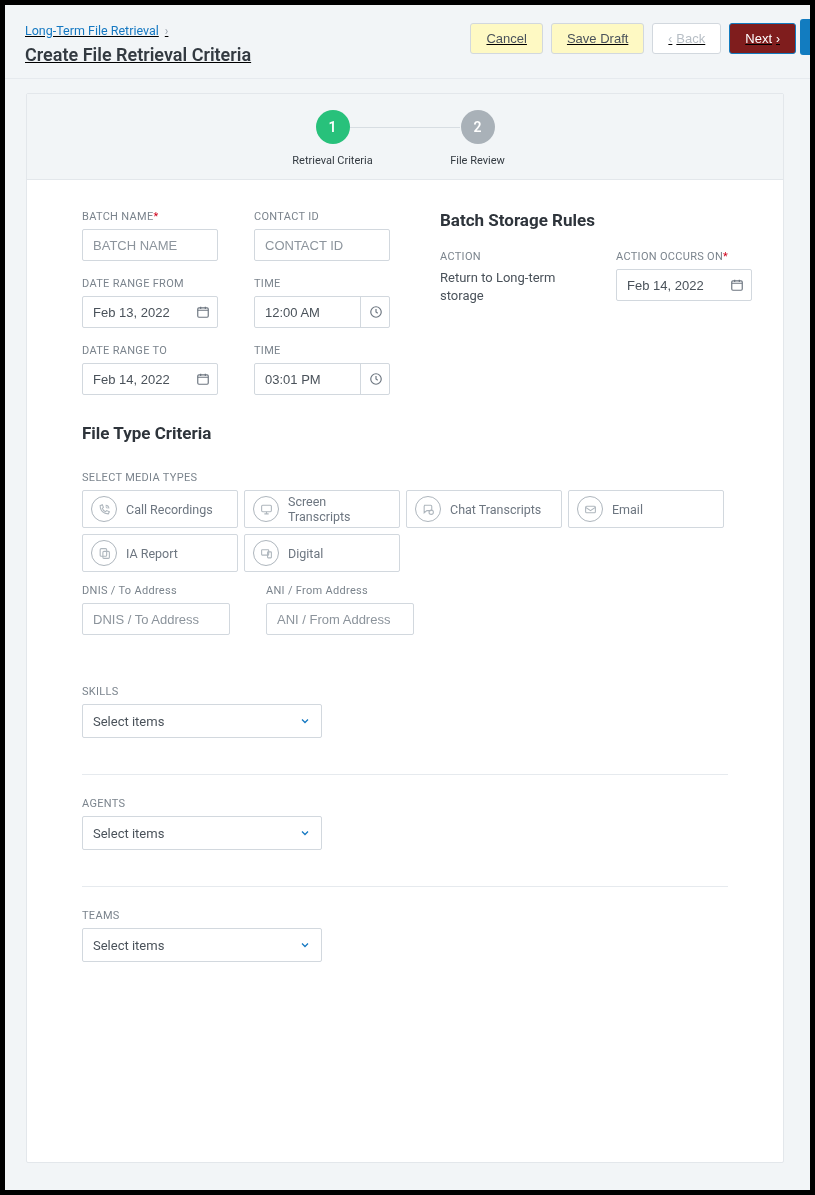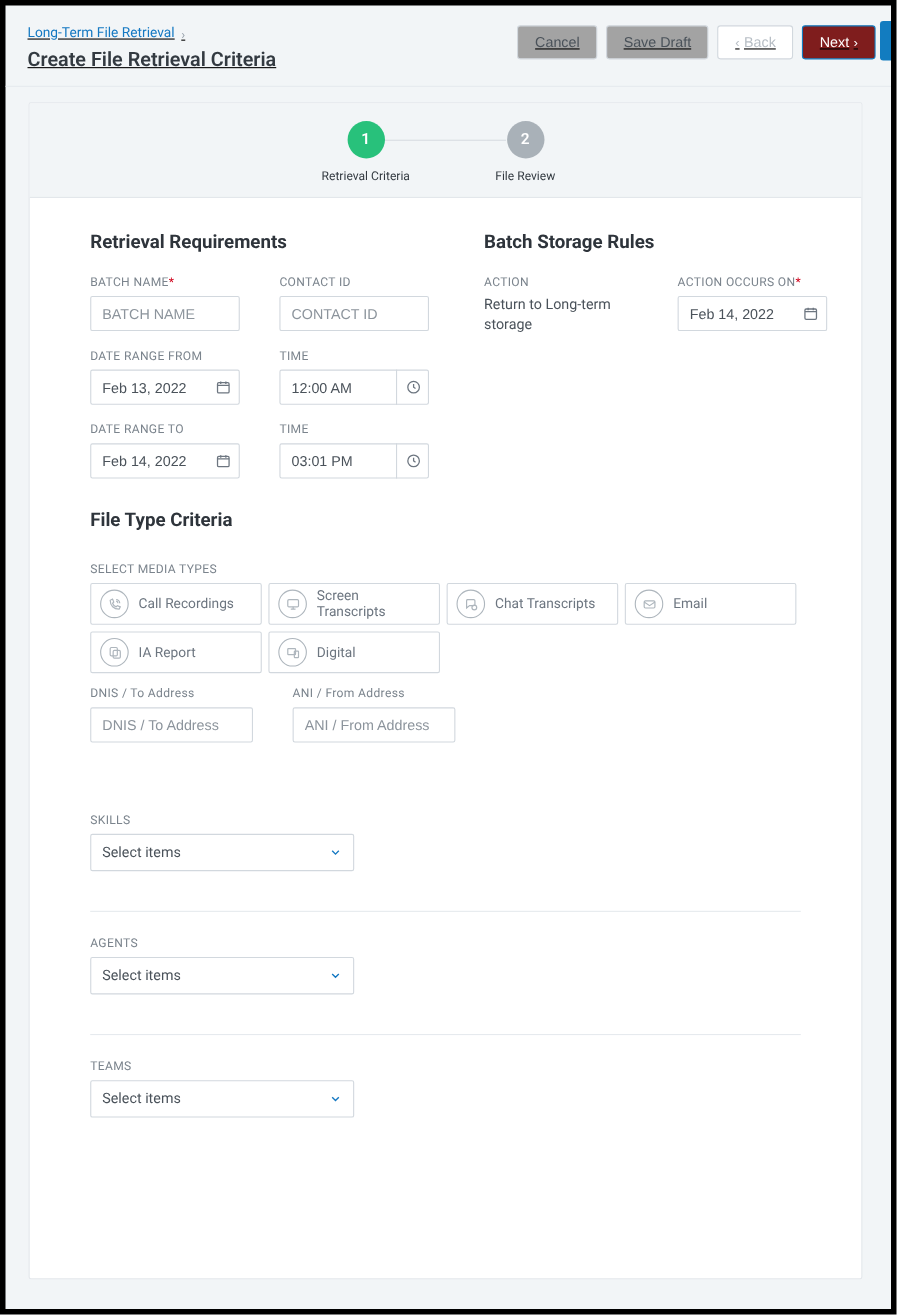--- a/index.html
+++ b/index.html
@@ -30,21 +30,21 @@
     gap: 6px;
     font-size: 12.5px;
     margin-bottom: 6px;
   }
   .breadcrumb a { color: #1478c2; text-decoration: none; }
   .breadcrumb .chev { color: #9aa3ad; font-size: 12px; }
   .page-title { font-size: 18px; font-weight: 600; color: #333a41; }
   .header-actions { display: flex; gap: 8px; align-items: center; }
   .btn {
     border: 1px solid #d2d8de;
-    background: #a3a3a3;
+    background: #fef9c3;
     color: #4a525a;
     font-size: 13px;
     padding: 7px 15px;
     border-radius: 3px;
     cursor: pointer;
     display: flex;
     align-items: center;
     gap: 4px;
   }
   .btn.disabled { color: #b7bec5; cursor: default; background:#fff; }
@@ -243,21 +243,20 @@
       </div>
       <div class="step">
         <div class="step-circle inactive">2</div>
         <div class="step-label">File Review</div>
       </div>
     </div>
 
     <div class="content">
       <div class="two-col">
         <div class="col">
-          <h2>Retrieval Requirements</h2>
 
           <div class="field-row">
             <div class="field">
               <label><span>BATCH NAME</span><span class="req">*</span></label>
               <input class="input" placeholder="BATCH NAME" style="">
             </div>
             <div class="field">
               <label>CONTACT ID</label>
               <input class="input" placeholder="CONTACT ID" style="">
             </div>
@@ -407,21 +406,21 @@
             <label style="text-transform:none">DNIS / To Address</label>
             <input class="input" style="width: 148px;" placeholder="DNIS / To Address">
           </div>
           <div class="field">
             <label style="text-transform:none">ANI / From Address</label>
             <input class="input" style="width: 148px;" placeholder="ANI / From Address">
           </div>
         </div>
       </div>
 
-      <div class="section-block" style="margin-top:64px">
+      <div class="section-block" style="margin-top:50px">
         <label>SKILLS</label>
         <div class="select">
           <span>Select items</span>
           <span style="color:#1478c2">
             <svg width="12" height="12" viewBox="0 0 24 24" fill="none" stroke="currentColor" stroke-width="2.5">
                 <path d="M6 9l6 6 6-6"></path>
               </svg>
           </span>
         </div>
       </div>

